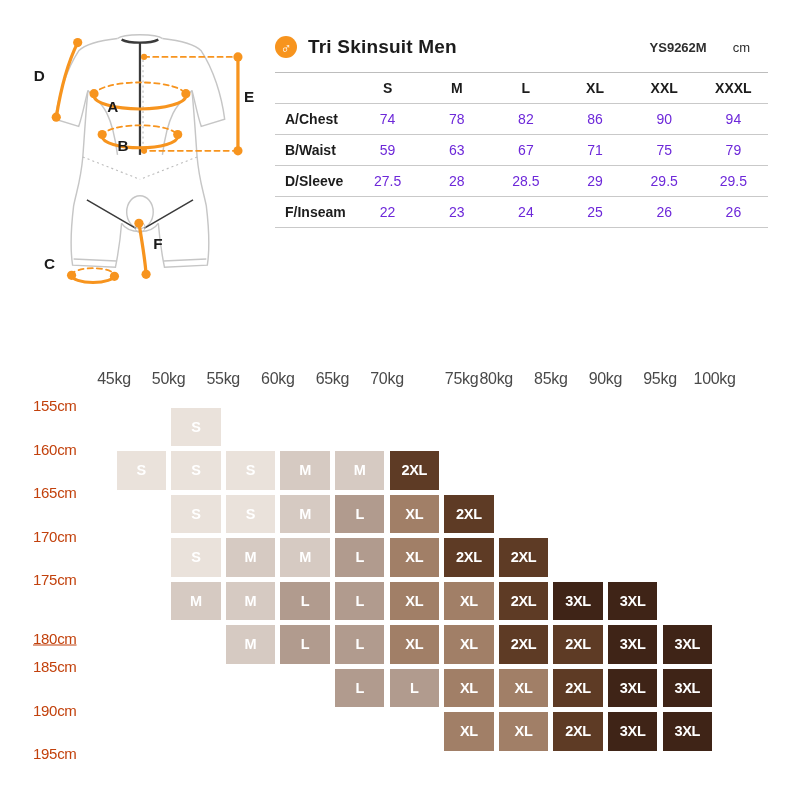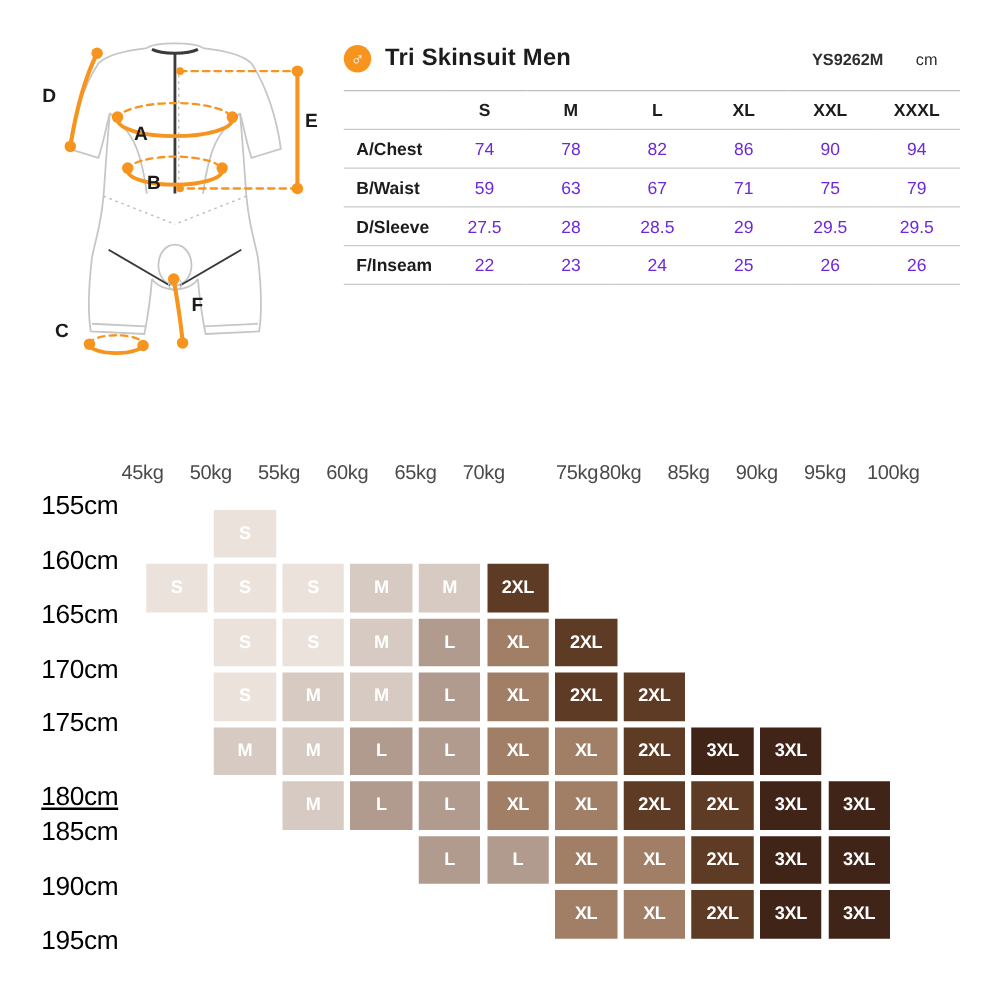--- a/index.html
+++ b/index.html
@@ -33,21 +33,21 @@
   table.sizes tbody th{font-weight:bold;color:#1c1c1c;text-align:left;padding-left:10px;font-size:14px;}
   table.sizes tbody td{color:#6d28d9;}
   
   .matrix{position:absolute;left:33px;top:368px;width:730px;height:405px;}
   .w-label{
     position:absolute;transform:translateX(-50%);top:0;
     font-size:16px;color:#4a4a4a;white-space:nowrap;letter-spacing:-0.3px;
   }
   .h-label{
     position:absolute;left:0;transform:translateY(-50%);
-    font-size:21px;color:#000000;white-space:nowrap;letter-spacing:-0.3px;
+    font-size:15px;color:#c2410c;white-space:nowrap;letter-spacing:-0.3px;
   }
   .cell{
     position:absolute;display:flex;align-items:center;justify-content:center;
     color:#ffffff;font-weight:bold;font-size:14.5px;letter-spacing:-0.3px;
   }
 </style>
 </head>
 <body>
 
 <svg class="diagram" viewBox="0 0 240 290">

